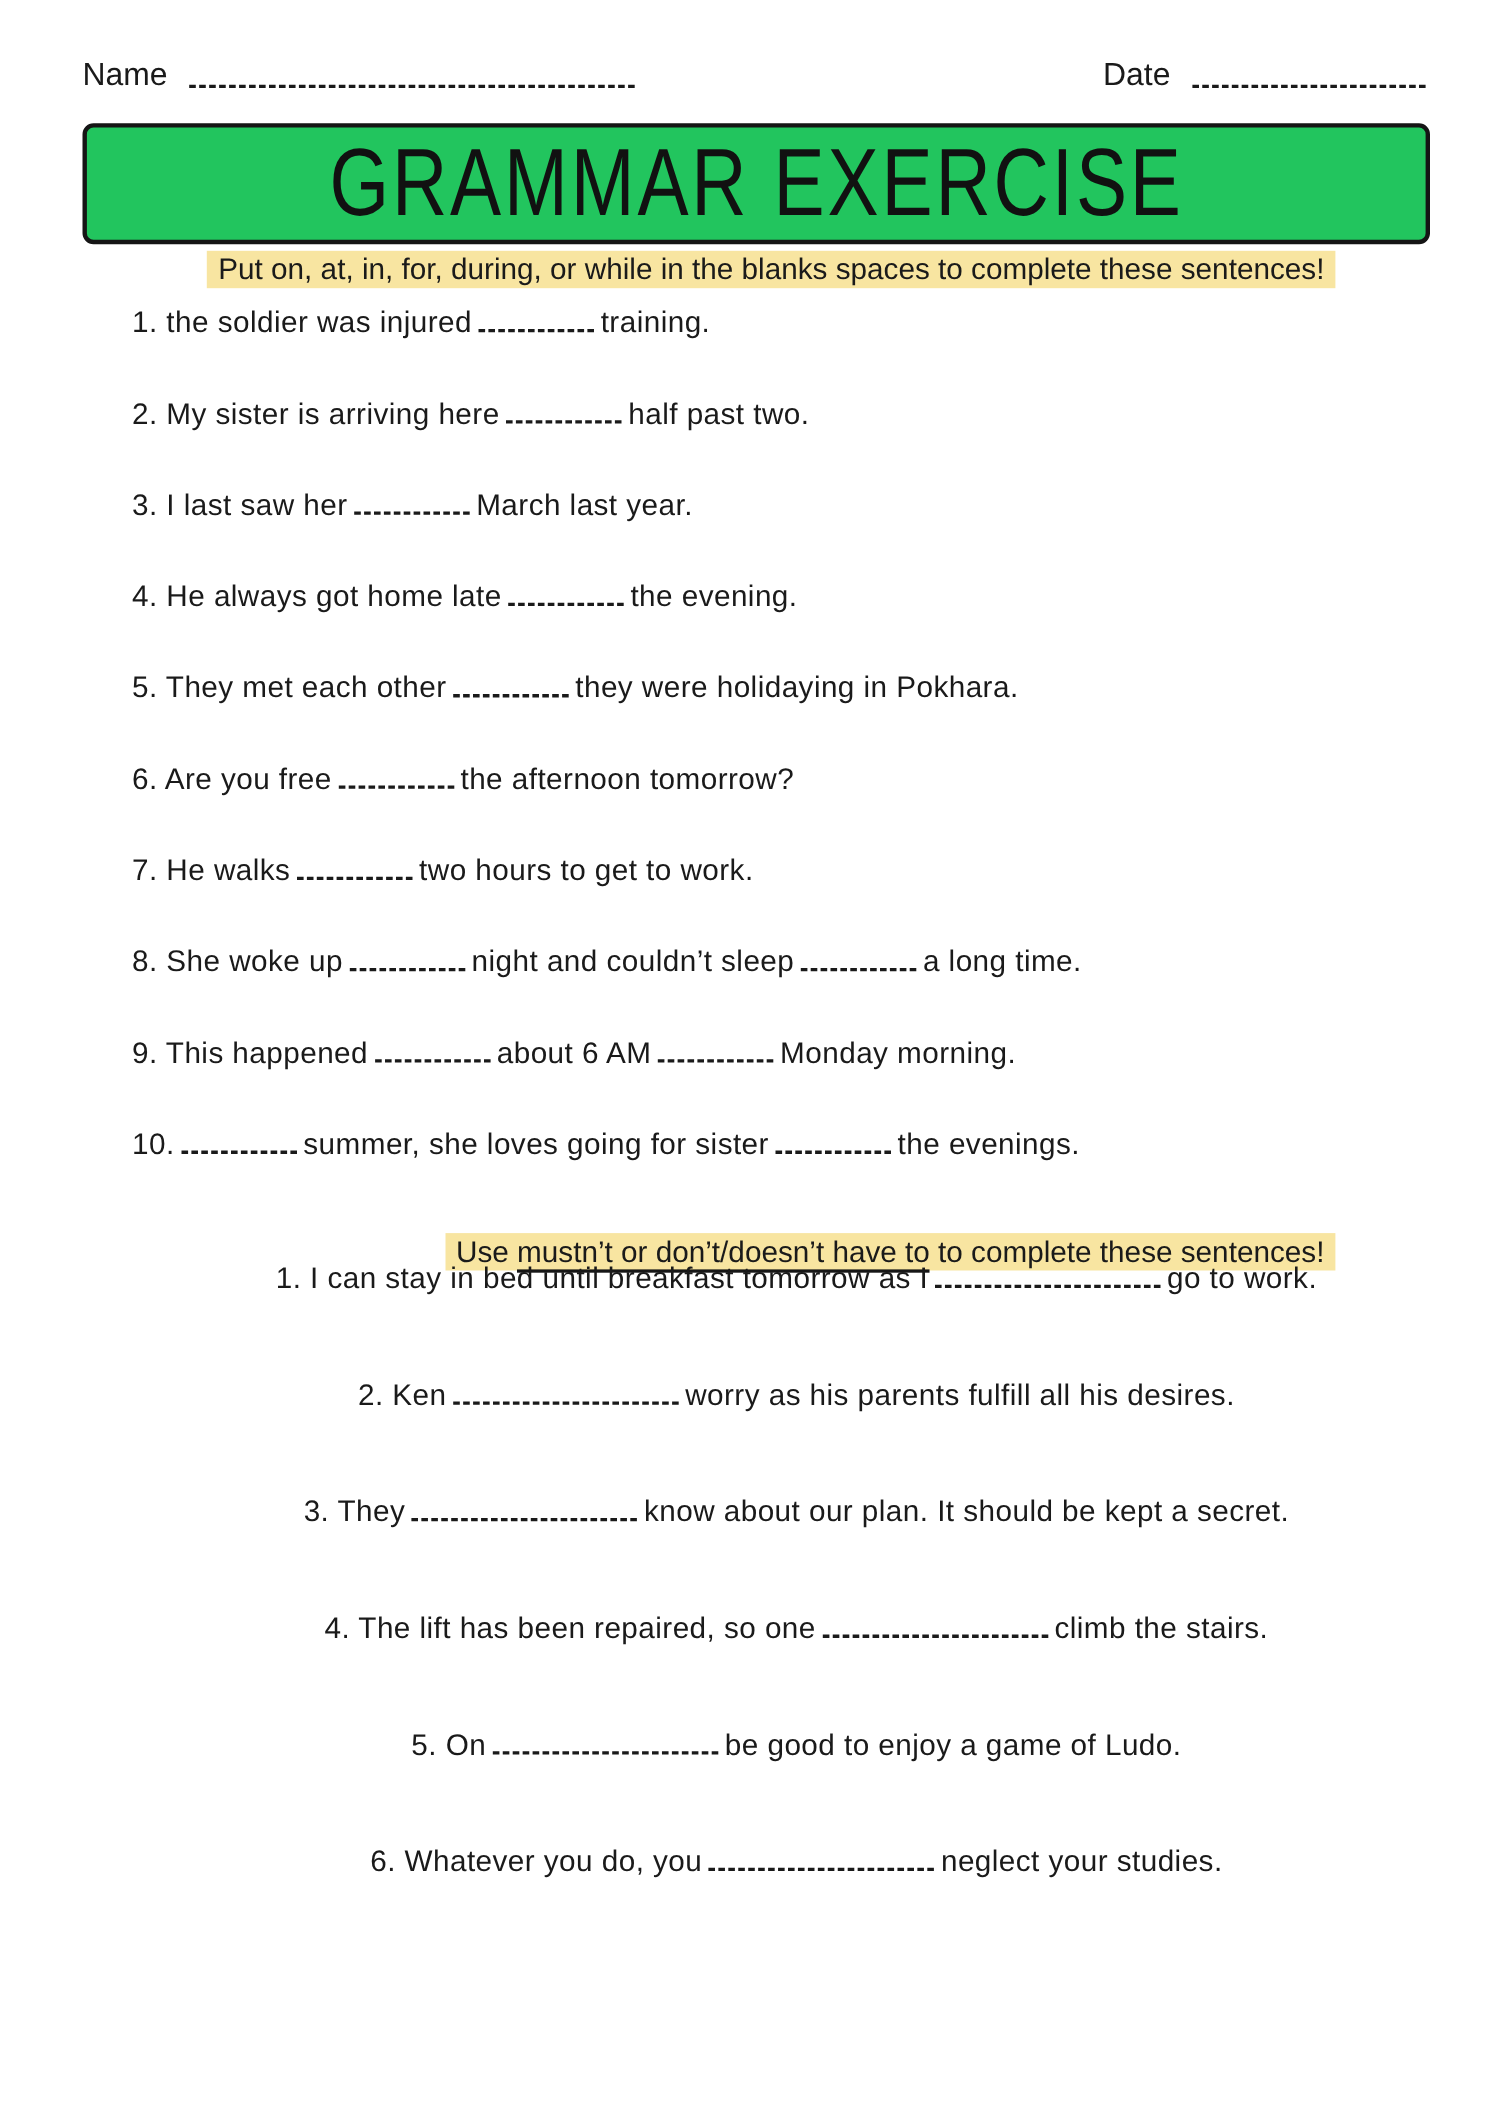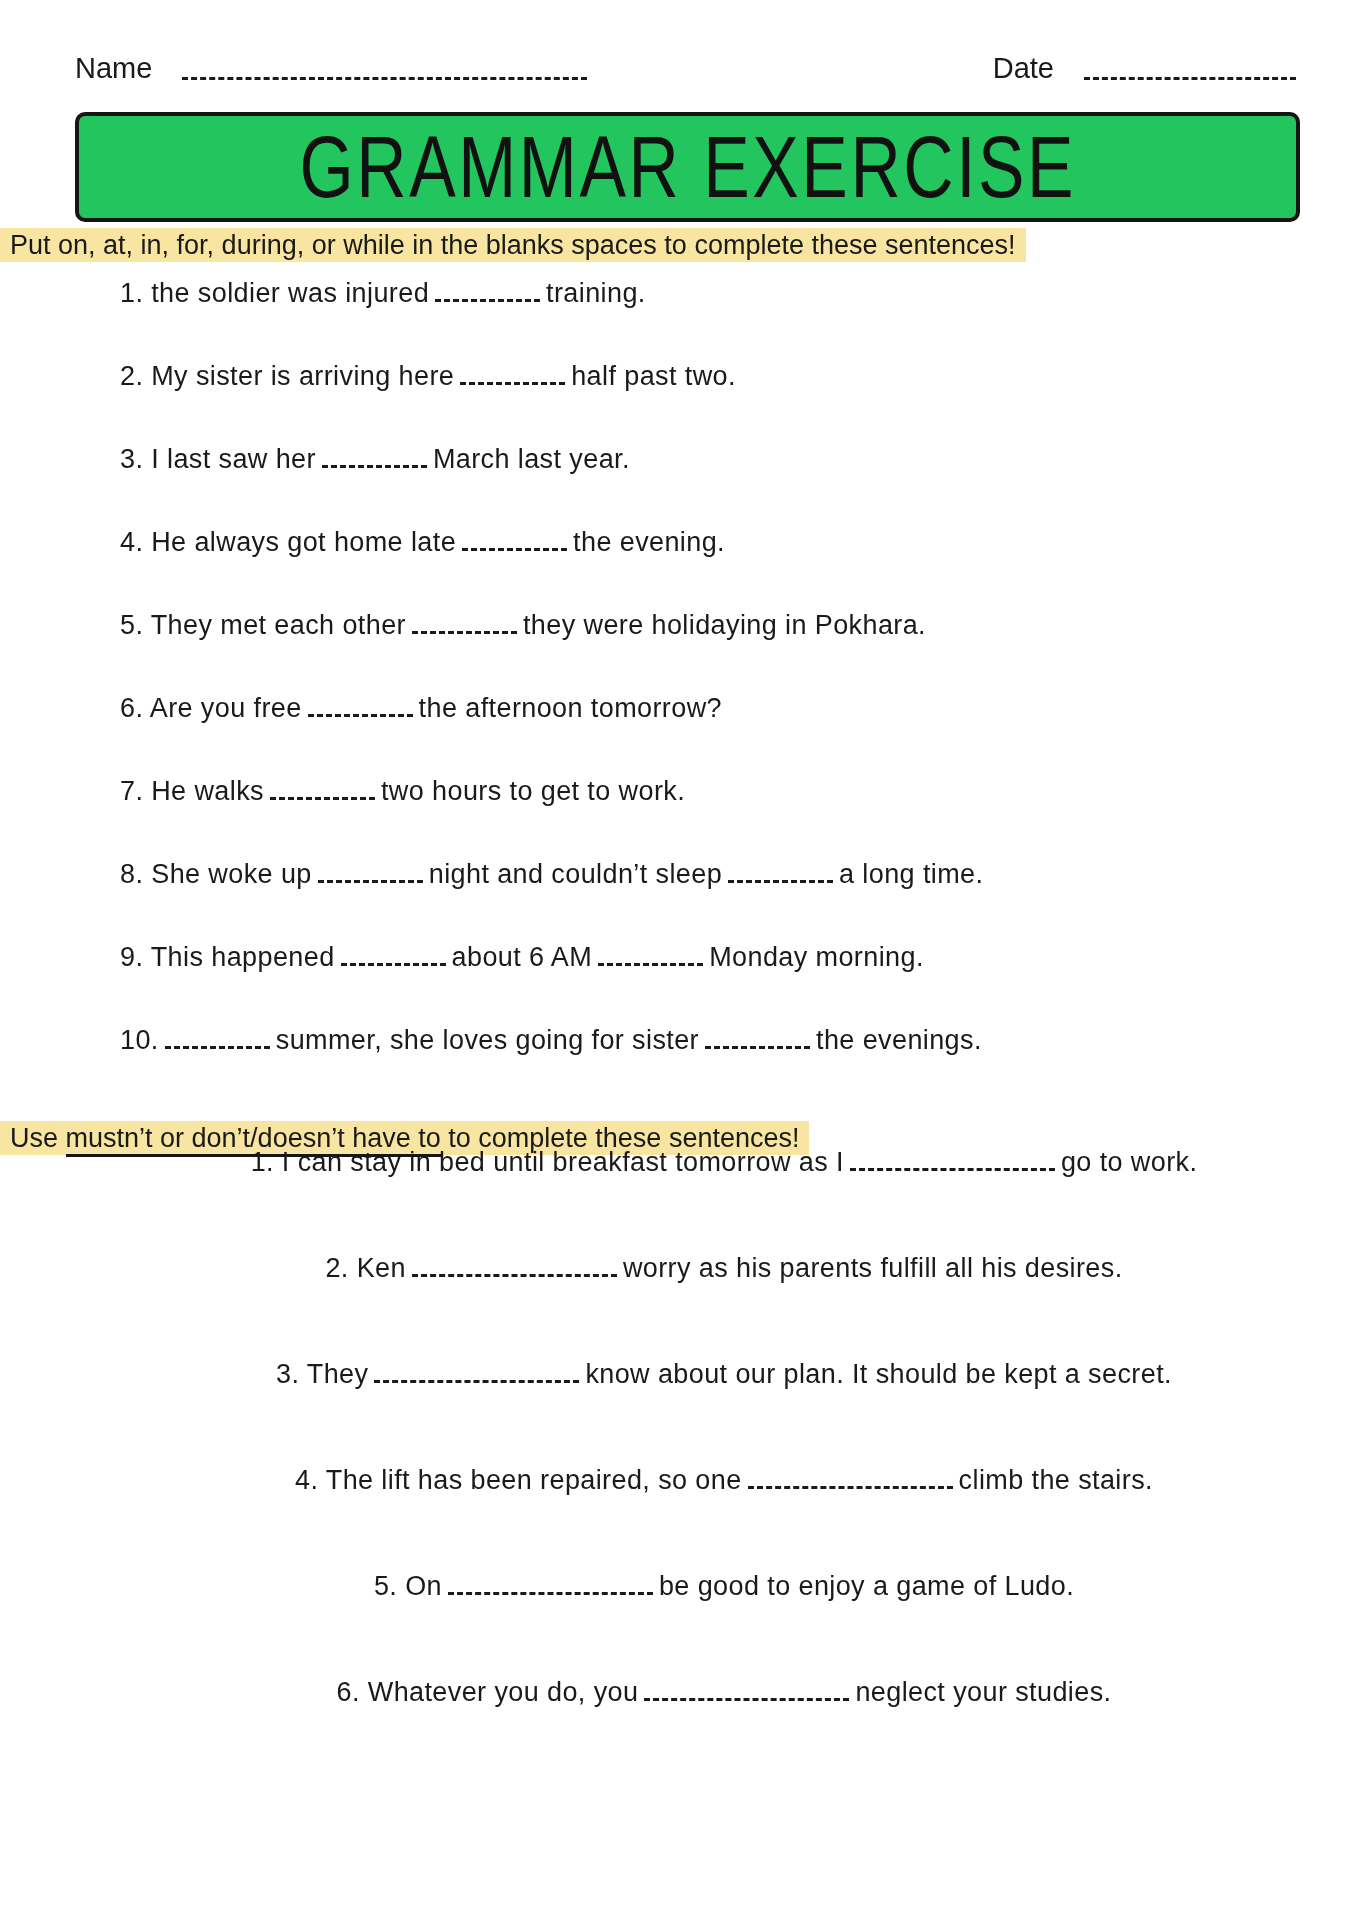--- a/index.html
+++ b/index.html
@@ -16,21 +16,21 @@
   .name-row {
     position: absolute;
     left: 75px;
     right: 62px;
     top: 52px;
     display: flex;
     justify-content: space-between;
     align-items: flex-end;
     font-size: 29px;
   }
-  .field-group { display: flex; align-items: flex-end; gap: 30px; }
+  .field-group { display: flex; align-items: flex-end; gap: 20px; }
   .blankline {
     display: inline-block;
     border-bottom: 3px dashed #1a1a1a;
     height: 2px;
     margin-bottom: 5px;
   }
   .blankline.name-w { width: 405px; }
   .blankline.date-w { width: 212px; }
 
   
@@ -54,22 +54,22 @@
     letter-spacing: 3px;
     white-space: nowrap;
     transform: scale(0.85, 1.06);
     color: #111111;
   }
 
   
   .instr {
     position: absolute;
     left: 0;
-    width: 1358px;
-    text-align: left;
+    width: 1214px;
+    text-align: right;
     font-size: 27px;
     line-height: 1.25;
   }
   .instr1 { top: 229px; }
   .instr2 { top: 1110px; margin-top: 12px; }
   .hl { background: var(--hl, #F8E5A1); padding: 2px 10px; }
   .ul { border-bottom: 3px solid #161616; padding-bottom: 1px; }
 
   
   .questions {

